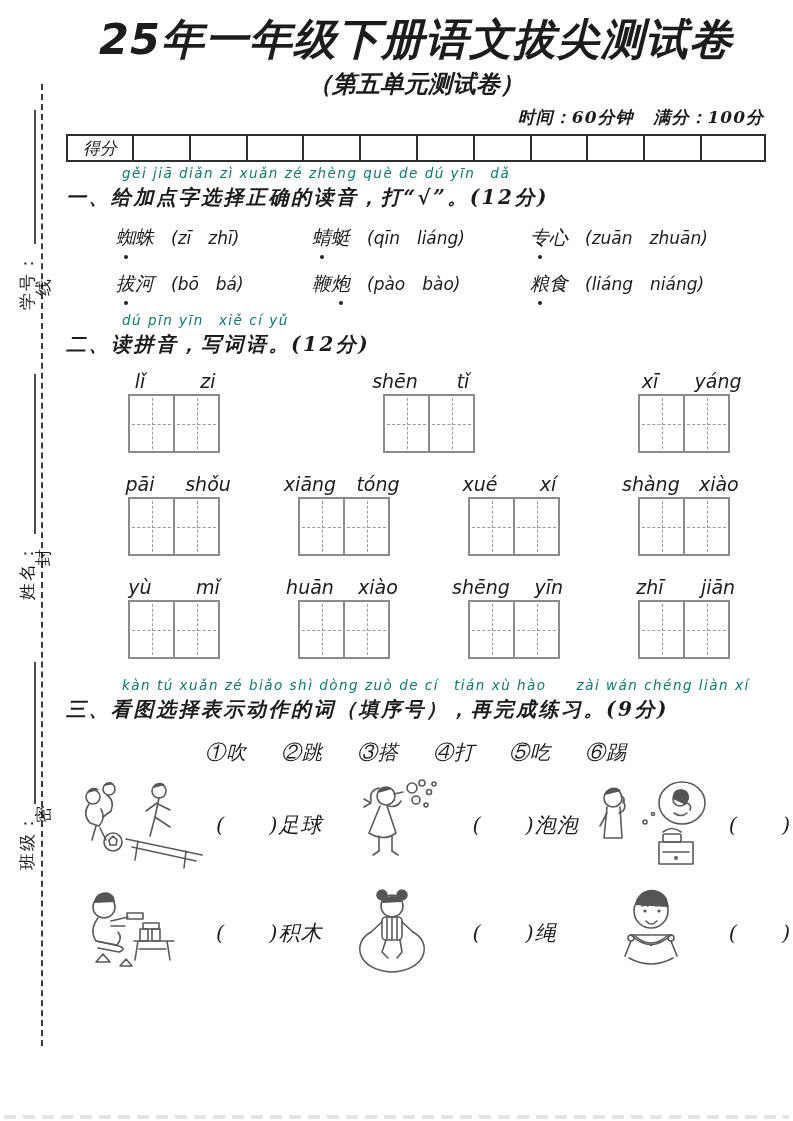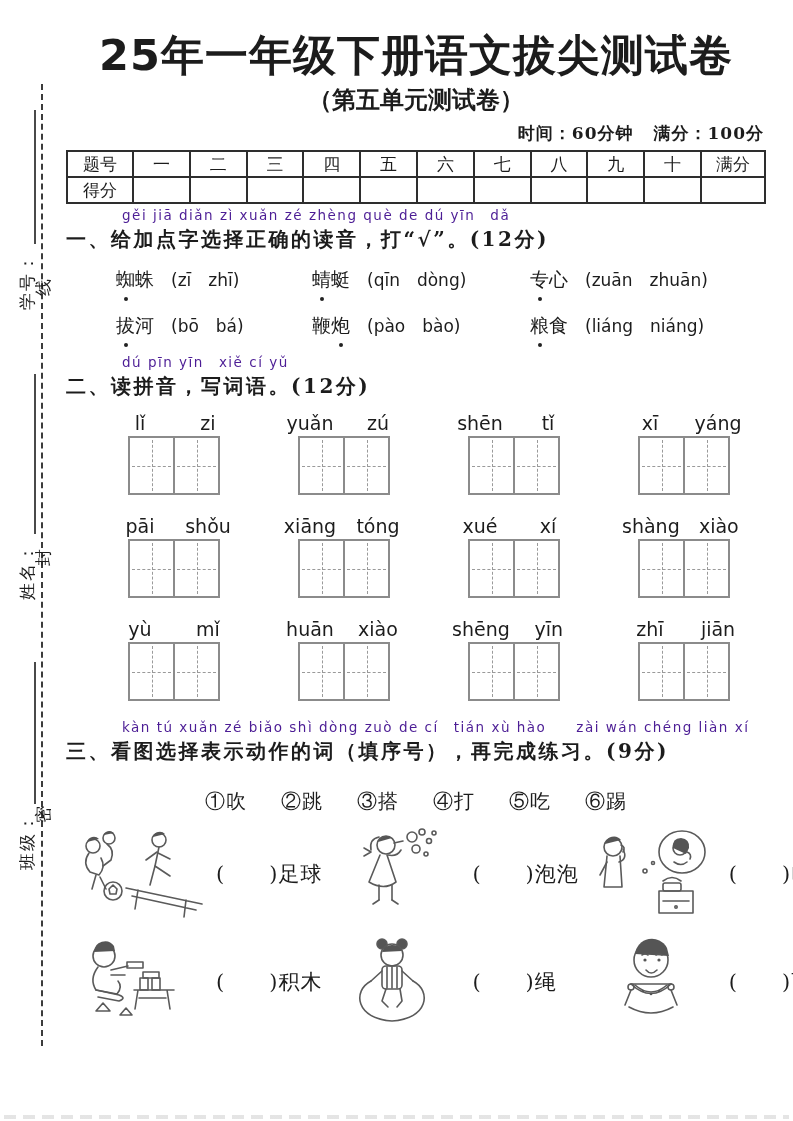--- a/index.html
+++ b/index.html
@@ -14,35 +14,35 @@
   .m-label{display:inline-block;}
   .m-blank{display:inline-block;border-bottom:2px solid #4a4a4a;height:16px;}
   .mg1{width:210px;left:-78px;top:191px;}  .mg1 .m-blank{width:134px;}
   .mg2{width:250px;left:-98px;top:461px;}  .mg2 .m-blank{width:160px;}
   .mg3{width:230px;left:-88px;top:741px;}  .mg3 .m-blank{width:142px;}
   .seal-char{position:absolute;left:32px;width:22px;text-align:center;
         transform:rotate(-90deg);font-size:17px;}
   .sc1{top:276px;} .sc2{top:546px;} .sc3{top:803px;}
 
   
-  .content{position:absolute;left:66px;top:0;width:700px;padding-top:28px;}
+  .content{position:absolute;left:66px;top:0;width:700px;padding-top:12px;font-style:italic;}
   .title1{font-family:"DejaVu Sans",sans-serif;font-weight:700;font-size:43px;
         line-height:1.3;text-align:center;letter-spacing:1px;}
   .title2{font-family:"DejaVu Sans",sans-serif;font-weight:700;font-size:24px;
         line-height:1.35;text-align:center;}
   .info{display:flex;justify-content:flex-end;gap:20px;font-weight:700;font-size:17px;
         margin:6px 2px 5px 0;letter-spacing:1px;}
 
   table.score-table{width:700px;border-collapse:collapse;table-layout:fixed;}
   table.score-table td{border:2px solid #2e2e2e;height:24px;text-align:center;
         font-size:17px;padding:0;}
   table.score-table td:first-child{width:64px;}
   table.score-table td:last-child{width:62px;}
 
-  .pinyin-note{font-family:"DejaVu Sans",sans-serif;font-size:13.5px;color:#4c1d95;
+  .pinyin-note{font-family:"DejaVu Sans",sans-serif;font-size:13.5px;color:#0f766e;
         margin-left:56px;letter-spacing:1.5px;white-space:pre;}
   .pn1{margin-top:3px;} .pn2{margin-top:15px;} .pn3{margin-top:18px;}
   .heading{font-size:20px;font-weight:700;letter-spacing:2.5px;margin-top:1px;}
 
   .word-grid{display:grid;grid-template-columns:196px 218px 1fr;margin:14px 0 0 50px;
         row-gap:20px;font-size:19px;}
   .word-item{white-space:nowrap;}
   .char{position:relative;display:inline-block;letter-spacing:0;}
   .char.dotted::after{content:"";position:absolute;width:4px;height:4px;background:#222;
         border-radius:50%;left:50%;bottom:-8px;transform:translateX(-50%);}
@@ -56,21 +56,21 @@
   .tian-pinyin span{flex:1;text-align:center;white-space:nowrap;}
   .tian-box{display:flex;border:2px solid #8b8b8b;width:88px;height:55px;background:#fff;}
   .tian-cell{flex:1;position:relative;}
   .tian-cell + .tian-cell{border-left:2px solid #8b8b8b;}
   .tian-cell::before{content:"";position:absolute;left:50%;top:2px;bottom:2px;
         border-left:1.5px dashed #9a9a9a;}
   .tian-cell::after{content:"";position:absolute;top:50%;left:2px;right:2px;
         border-top:1.5px dashed #9a9a9a;}
 
   .options-row{display:flex;justify-content:center;gap:34px;font-size:20px;
-        margin-top:23px;letter-spacing:1px;}
+        margin-top:16px;letter-spacing:1px;}
   .cards{display:grid;grid-template-columns:1fr 1fr 1fr;margin-top:8px;row-gap:10px;}
   .pic-card{display:flex;flex-direction:row;align-items:center;}
   .pic{height:98px;display:flex;align-items:flex-end;justify-content:center;}
   .pic svg{display:block;}
   .caption{font-size:21px;text-align:center;margin-top:3px;letter-spacing:1px;white-space:pre;}
 
   .bottom-scan-edge{position:absolute;left:4px;right:4px;bottom:2px;height:4px;opacity:.55;
         background:repeating-linear-gradient(90deg,#cfcfcf 0 12px,#ffffff 12px 19px);}
 </style>
 </head>
@@ -99,34 +99,20 @@
   <div class="content">
     <div class="title1">25年一年级下册语文拔尖测试卷</div>
     <div class="title2">（第五单元测试卷）</div>
     <div class="info">
       <span>时间：60分钟</span>
       <span>满分：100分</span>
     </div>
 
     <table class="score-table">
       <tbody>
-          <tr>
-            <td>题号</td>
-            <td>一</td>
-            <td>二</td>
-            <td>三</td>
-            <td>四</td>
-            <td>五</td>
-            <td>六</td>
-            <td>七</td>
-            <td>八</td>
-            <td>九</td>
-            <td>十</td>
-            <td>满分</td>
-          </tr>
       <tr>
             <td>得分</td>
             <td></td>
             <td></td>
             <td></td>
             <td></td>
             <td></td>
             <td></td>
             <td></td>
             <td></td>
@@ -134,45 +120,35 @@
             <td></td>
             <td></td>
           </tr>
     </tbody>
       </table>
 
     <div class="pinyin-note pn1">gěi jiā diǎn zì xuǎn zé zhèng què de dú yīn　dǎ</div>
     <div class="heading">一、给加点字选择正确的读音，打“√”。(12分)</div>
     <div class="word-grid">
         <div class="word-item"><span class="word"><span class="char dotted">蜘</span><span class="char">蛛</span></span><span class="py">(zī　zhī)</span></div>
-        <div class="word-item"><span class="word"><span class="char dotted">蜻</span><span class="char">蜓</span></span><span class="py">(qīn　dòng)</span></div>
+        <div class="word-item"><span class="word"><span class="char dotted">蜻</span><span class="char">蜓</span></span><span class="py">(qīn　liáng)</span></div>
         <div class="word-item"><span class="word"><span class="char dotted">专</span><span class="char">心</span></span><span class="py">(zuān　zhuān)</span></div>
         <div class="word-item"><span class="word"><span class="char dotted">拔</span><span class="char">河</span></span><span class="py">(bō　bá)</span></div>
         <div class="word-item"><span class="word"><span class="char">鞭</span><span class="char dotted">炮</span></span><span class="py">(pào　bào)</span></div>
         <div class="word-item"><span class="word"><span class="char dotted">粮</span><span class="char">食</span></span><span class="py">(liáng　niáng)</span></div>
       </div>
 
     <div class="pinyin-note pn2">dú pīn yīn　xiě cí yǔ</div>
     <div class="heading">二、读拼音，写词语。(12分)</div>
     <div>
         <div class="tian-row">
           <div class="tian-group">
             <div class="tian-pinyin">
               <span>lǐ</span>
               <span>zi</span>
-            </div>
-            <div class="tian-box">
-              <div class="tian-cell"></div>
-              <div class="tian-cell"></div>
-            </div>
-          </div>
-          <div class="tian-group">
-            <div class="tian-pinyin">
-              <span>yuǎn</span>
-              <span>zú</span>
             </div>
             <div class="tian-box">
               <div class="tian-cell"></div>
               <div class="tian-cell"></div>
             </div>
           </div>
           <div class="tian-group">
             <div class="tian-pinyin">
               <span>shēn</span>
               <span>tǐ</span>

